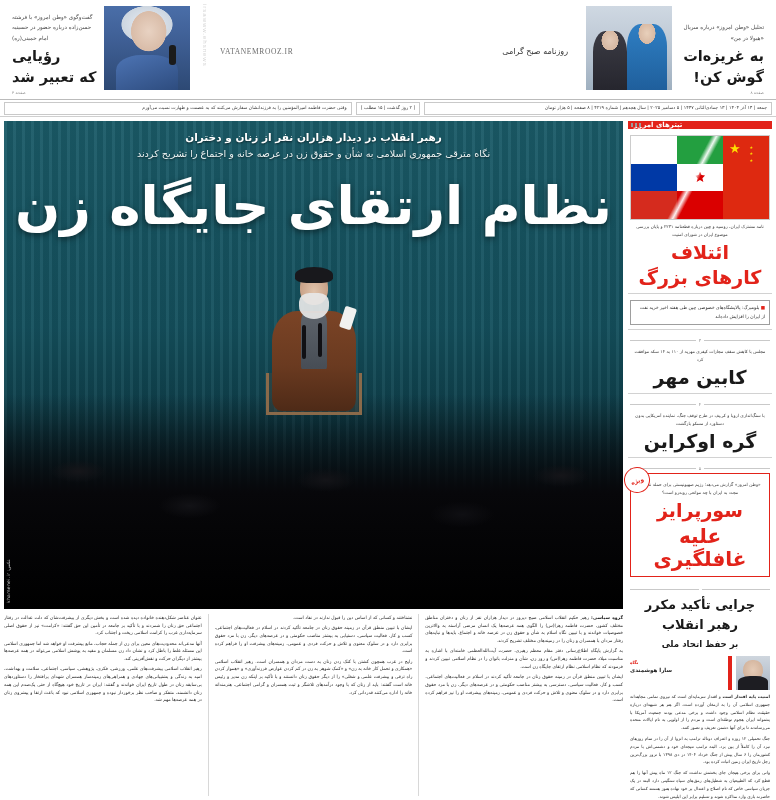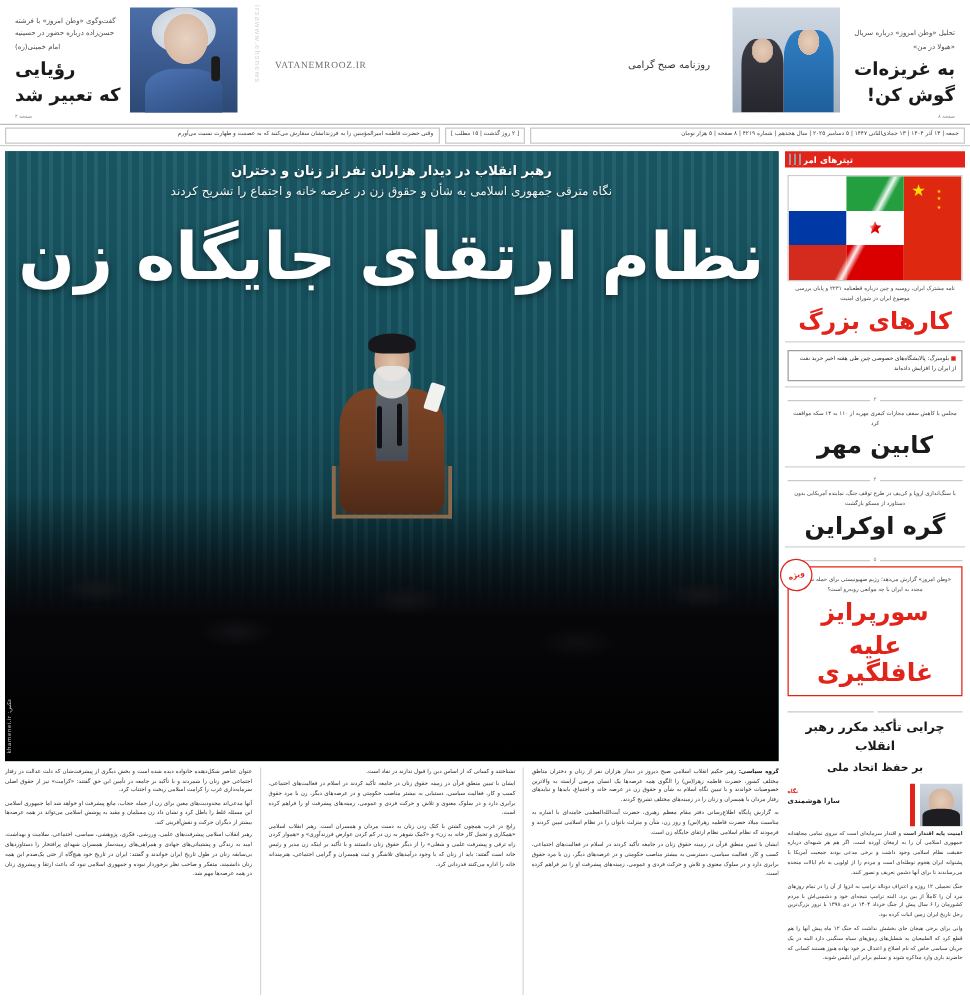--- a/index.html
+++ b/index.html
@@ -379,20 +379,21 @@
         <span>تیترهای امروز</span>
       </div>
 
       <div class="sb-item">
         <div class="sb-flagimg">
           <div class="fl cn"></div>
           <div class="fl ir"></div>
           <div class="fl ru"></div>
         </div>
         <div class="sb-cap">نامه مشترک ایران، روسیه و چین درباره قطعنامه ۲۲۳۱ و پایان بررسی موضوع ایران در شورای امنیت</div>
+        <div class="sb-title">ائتلاف</div>
         <div class="sb-title">کارهای بزرگ</div>
       </div>
 
       <div class="sb-item">
         <div class="sb-note">
           <span class="dot">■</span>
           <span>بلومبرگ: پالایشگاه‌های خصوصی چین طی هفته اخیر خرید نفت از ایران را افزایش داده‌اند</span>
         </div>
       </div>
 
@@ -428,21 +429,21 @@
           <div class="sb-title">سورپرایز</div>
           <div class="sb-title sm">علیه غافلگیری</div>
         </div>
       </div>
 
       <div class="sb-item noline">
         <div class="sb-sep">
           <div class="ln"></div>
           <div class="ln"></div>
         </div>
-        <div class="sb-title dark" style="font-size:10px;line-height:1.5;">چرایی تأکید مکرر رهبر انقلاب</div>
+        <div class="sb-title dark" style="font-size:13px;line-height:1.5;">چرایی تأکید مکرر رهبر انقلاب</div>
         <div class="sb-title dark" style="font-size:8.6px;line-height:1.5;">بر حفظ اتحاد ملی</div>
 
         <div class="sb-author">
           <div class="au-photo"></div>
           <div class="au-bar"></div>
           <div class="au-meta">
             <div class="au-role">نگاه</div>
             <div class="au-name">سارا هوشمندی</div>
           </div>
         </div>

